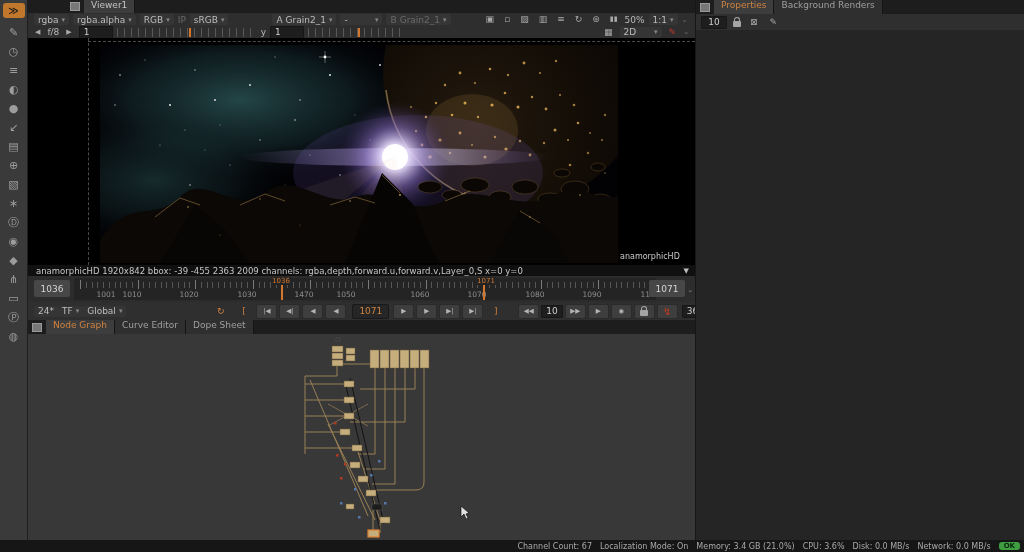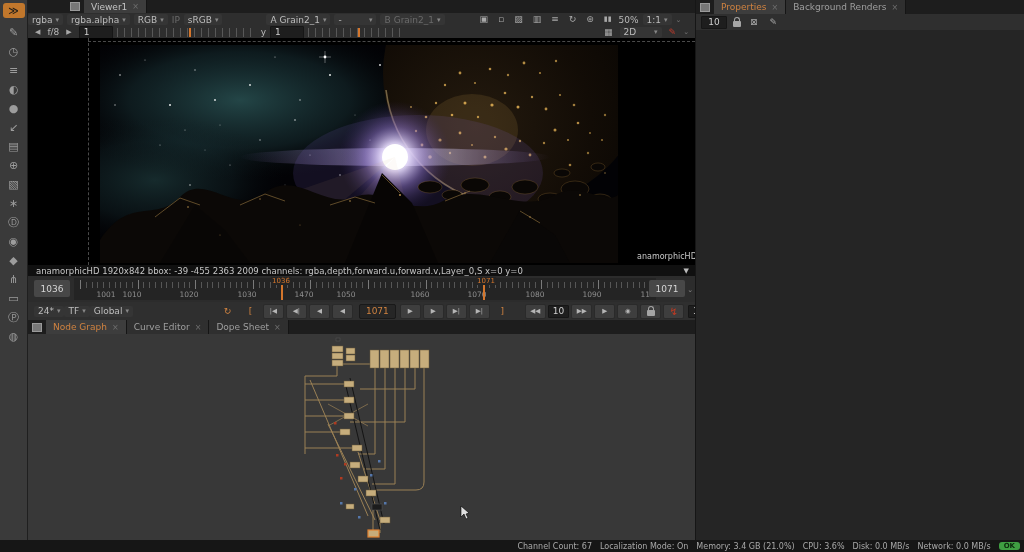--- a/index.html
+++ b/index.html
@@ -14,43 +14,43 @@
   .tool{width:24px;height:19px;display:flex;align-items:center;justify-content:center;
         color:#9c9c9c;font-size:11px;line-height:1;}
   .tool.logo{background:#c1772c;color:#26211a;border-radius:3px;width:22px;height:15px;
         font-weight:bold;margin-bottom:5px;font-size:10px;}
   
   .center{left:28px;top:0;width:667px;height:540px;background:#2b2b2b;}
   .tabbar{position:absolute;left:0;right:0;height:13px;background:#1d1d1d;
           display:flex;align-items:stretch;border-bottom:1px solid #121212;}
   .pane-icon{width:8px;height:7px;border:1px solid #9a9a9a;background:#777;
              margin:2px 4px;align-self:center;}
-  .tab{display:flex;align-items:center;gap:5px;padding:0 7px;background:#2f2f2f;
-       border-right:1px solid #151515;color:#9f9f9f;white-space:nowrap;}
+  .tab{display:flex;align-items:flex-start;gap:5px;padding:0 7px;background:#2f2f2f;
+       border-right:1px solid #151515;color:#9f9f9f;white-space:nowrap;flex-direction:column;}
   .tab.active{background:#3d3d3d;color:#c3c3c3;}
   .tab.accent{color:#cf8240;}
   .tab .x{color:#6f6f6f;font-size:8px;}
   .vrow{position:absolute;left:0;right:0;display:flex;align-items:center;
         background:#2e2e2e;border-bottom:1px solid #1c1c1c;gap:4px;}
   .select{display:flex;align-items:center;gap:3px;padding:0 4px;height:11px;
           background:#353535;border-radius:2px;color:#bdbdbd;white-space:nowrap;}
   .select .arw{color:#878787;font-size:7px;}
   .select.dim,.dim{color:#6a6a6a;}
   .field{background:#1e1e1e;border:1px solid #161616;color:#cfcfcf;padding:0 4px;
          height:11px;display:flex;align-items:center;border-radius:1px;}
   .ticon{color:#a8a8a8;font-size:9px;padding:0 3px;line-height:1;}
   .slider{position:relative;height:9px;background:
           repeating-linear-gradient(90deg,#585858 0 1px,transparent 1px 7px);}
   .slider .mark{position:absolute;top:0;bottom:0;width:2px;background:#d4762c;}
   
   .viewport{position:absolute;left:0;right:0;top:38px;height:227px;background:#000;overflow:hidden;}
   .bbox-v{position:absolute;left:60px;top:0;bottom:0;border-left:1px dashed #4a4a4a;}
   .bbox-h{position:absolute;left:60px;right:0;top:3px;border-top:1px dashed #4a4a4a;}
   .img-wrap{position:absolute;left:72px;top:7px;width:518px;height:218px;}
-  .anam{position:absolute;left:592px;top:214px;color:#c9c9c9;font-size:8px;margin-left:17px;}
+  .anam{position:absolute;left:592px;top:214px;color:#c9c9c9;font-size:8px;}
   .infobar{position:absolute;left:0;right:0;top:265px;height:11px;background:#101010;
            display:flex;align-items:center;color:#c6c6c6;font-size:8.5px;padding-left:8px;}
   .infobar .carat{position:absolute;right:6px;color:#bbb;font-size:7px;}
   
   .timeline{position:absolute;left:0;right:0;top:276px;height:26px;background:#2c2c2c;
             border-bottom:1px solid #1c1c1c;}
   .framebox{position:absolute;top:4px;width:36px;height:17px;background:#474747;
             color:#d6d6d6;display:flex;align-items:center;justify-content:center;border-radius:2px;}
   .ruler{position:absolute;left:46px;top:2px;width:582px;height:22px;background:#242424;}
   .ruler .minor{position:absolute;left:6px;right:2px;top:4px;height:6px;background:
@@ -119,21 +119,21 @@
 
     <div class="tabbar" style="top:0;">
       <div class="pane-icon" style="margin-left:42px;"></div>
       <div class="tab active">
         <span>Viewer1</span>
         <span class="x">×</span>
       </div>
     </div>
 
     <div class="vrow" style="top:13px;height:13px;">
-      <div class="select" style="">
+      <div class="select" style="margin-left:6px;">
         <span>rgba</span>
           <span class="arw">▾</span>
       </div>
       <div class="select">
         <span>rgba.alpha</span>
           <span class="arw">▾</span>
       </div>
       <div class="select">
         <span>RGB</span>
           <span class="arw">▾</span>
@@ -397,21 +397,21 @@
         <span class="marker" style="left:207px;width:1.5px;"></span>
         <span class="marker-label" style="left:207px;">1036</span>
         <span class="marker" style="left:409px;"></span>
         <span class="marker-label" style="left:412px;">1071</span>
       </div>
       <div class="framebox" style="right:10px;">1071</div>
       <span class="tl-arrow">⌄</span>
     </div>
 
     <div class="transport">
-      <div class="select" style="margin-left:6px;width:32px;">
+      <div class="select" style="margin-left:6px;width:32px;flex-direction:column;">
         <span>24*</span>
           <span class="arw" style="margin-left:auto;">▾</span>
       </div>
       <div class="select">
         <span>TF</span>
           <span class="arw">▾</span>
       </div>
       <div class="select">
         <span>Global</span>
           <span class="arw">▾</span>

